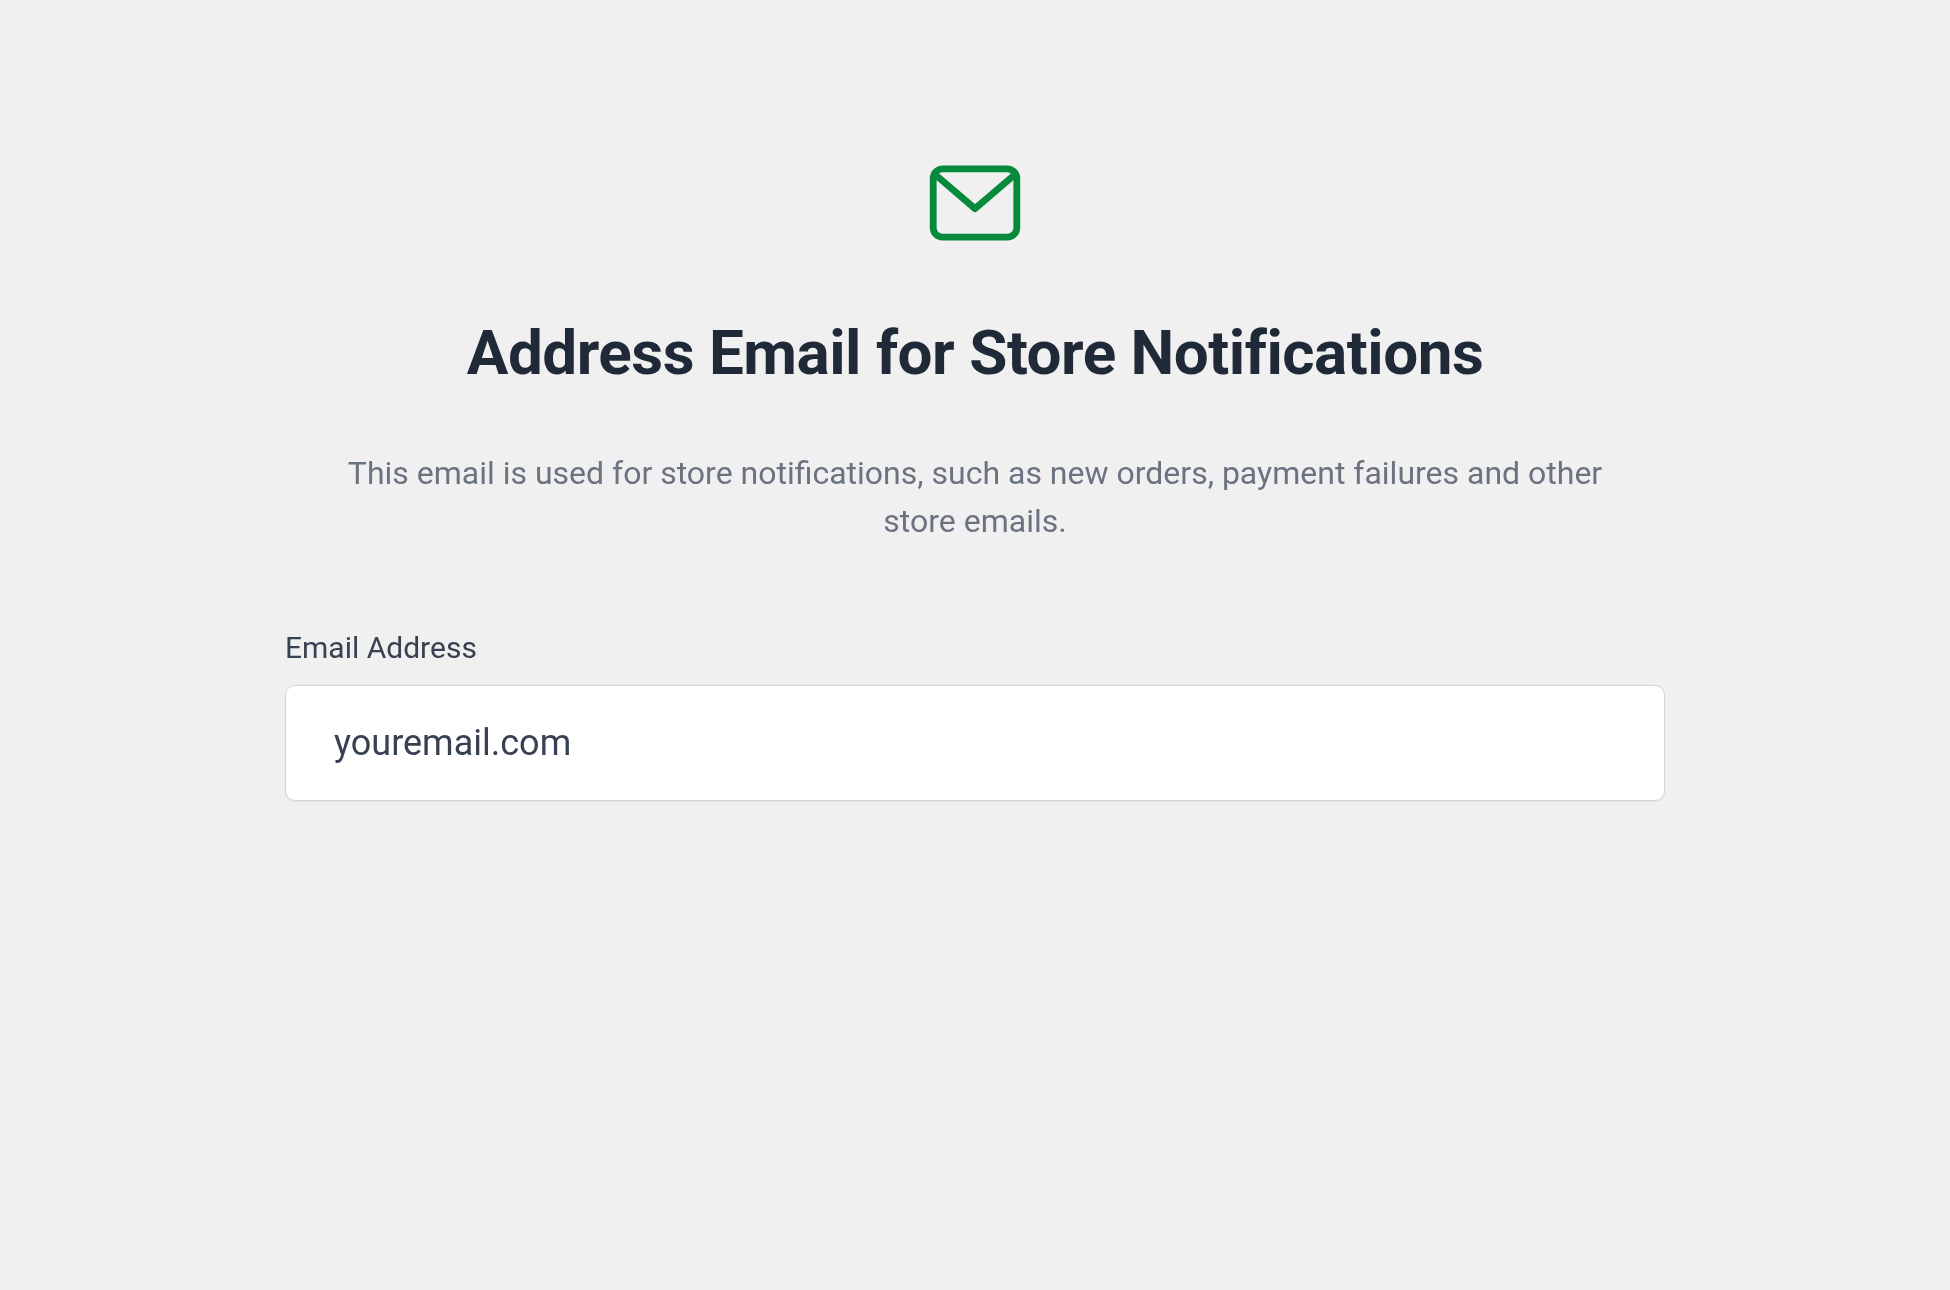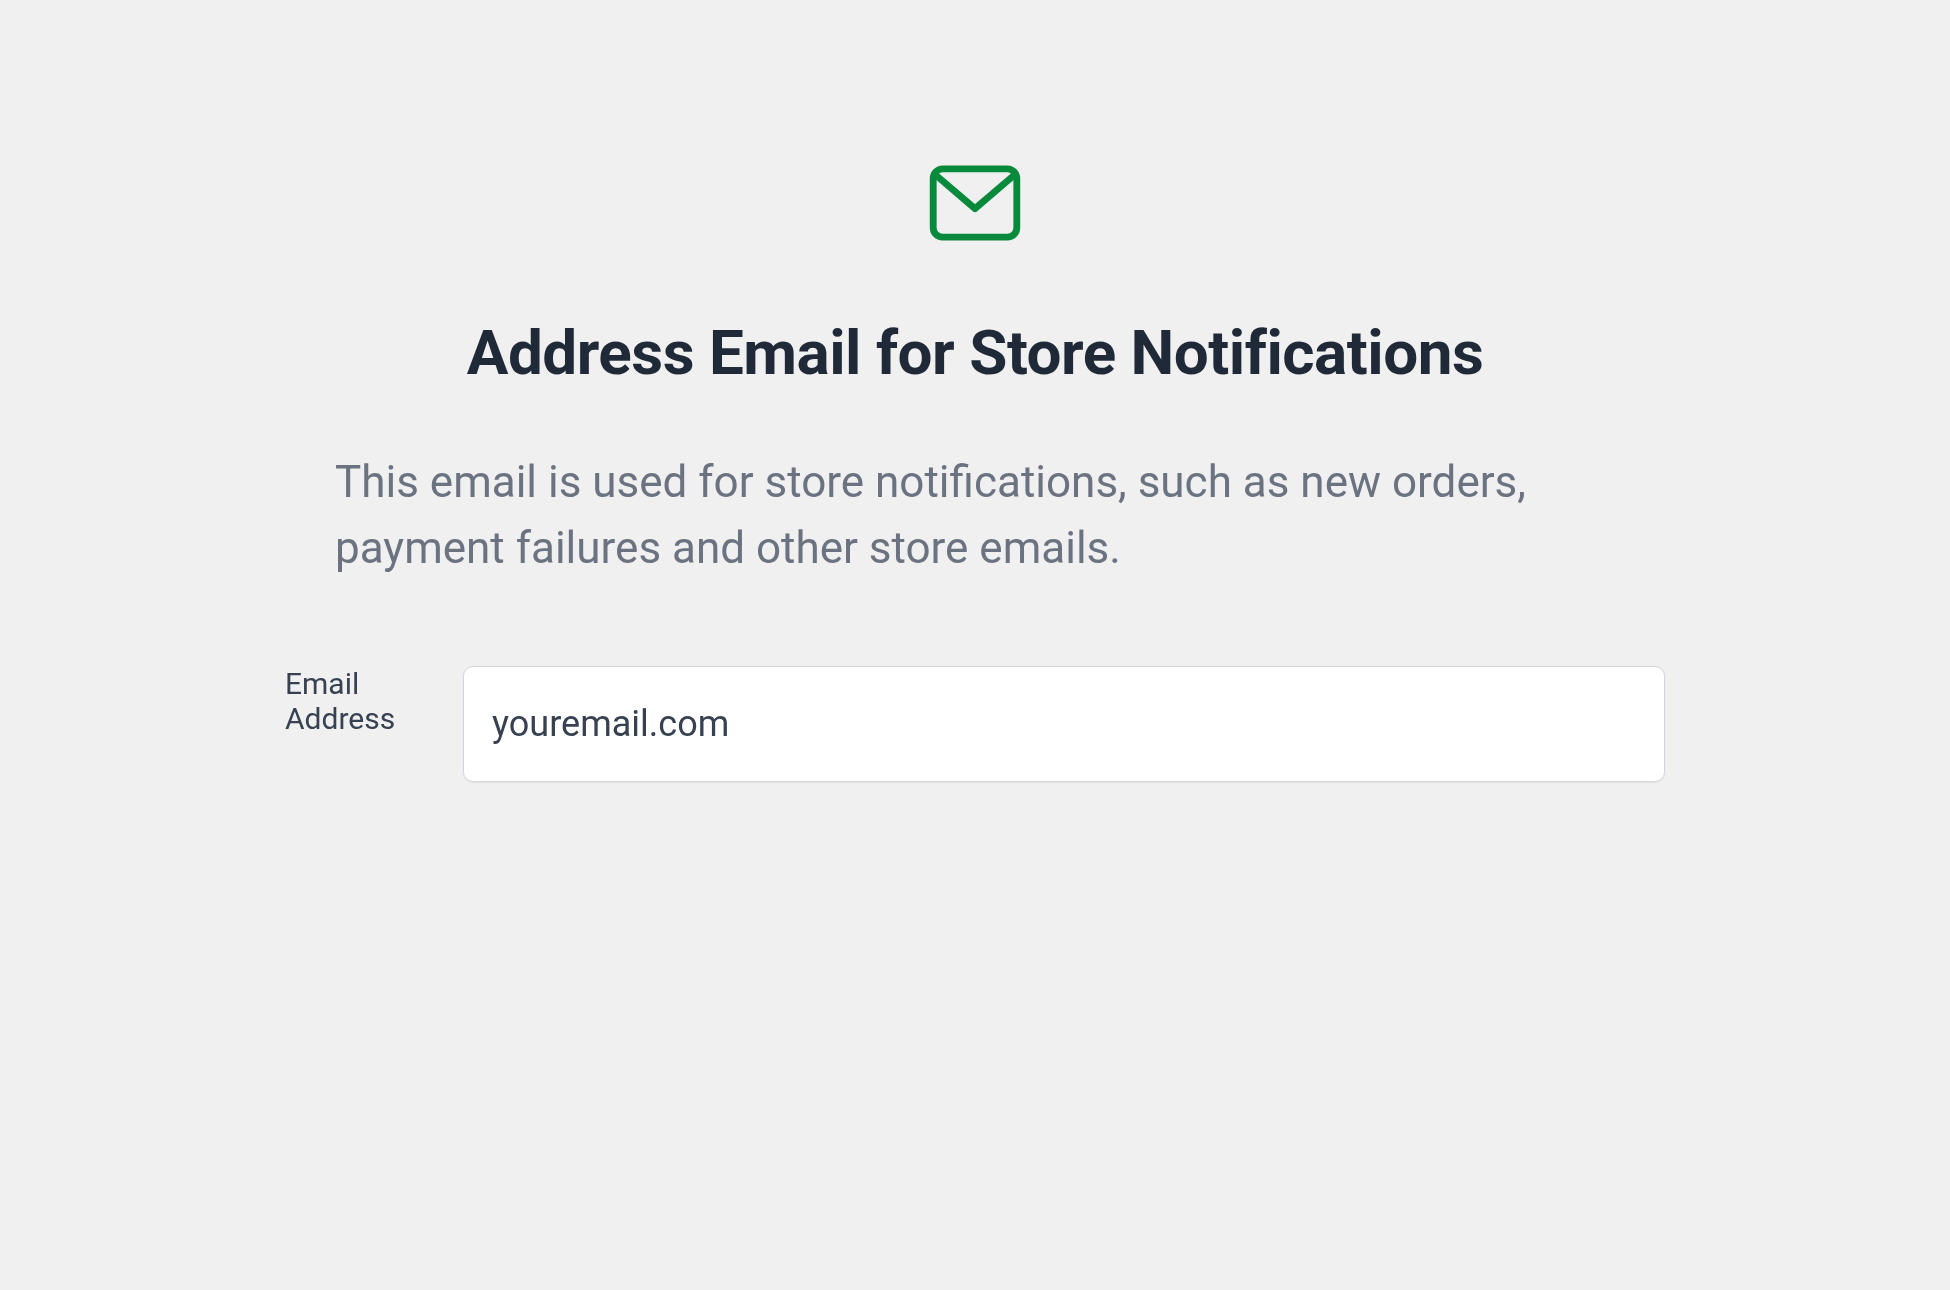--- a/index.html
+++ b/index.html
@@ -39,53 +39,53 @@
     .page-title {
       font-size: 62px;
       font-weight: 700;
       color: #1f2937;
       text-align: center;
       letter-spacing: -0.5px;
       margin-bottom: 60px;
     }
 
     .description {
-      font-size: 44px;
+      font-size: 32px;
       color: #6b7280;
+      text-align: center;
       line-height: 1.5;
       max-width: 1280px;
       margin-bottom: 85px;
     }
 
     .form-group {
       width: 100%;
       display: flex;
-      flex-direction: row;
+      flex-direction: column;
     }
 
     .field-label {
       font-size: 30px;
       color: #374151;
       margin-bottom: 20px;
       text-align: left;
     }
 
     .email-input {
       width: 100%;
       height: 116px;
-      padding: 0 28px;
+      padding: 0 48px;
       font-size: 36px;
       color: #374151;
       background-color: #ffffff;
       border: 1px solid #d1d5db;
       border-radius: 10px;
       outline: none;
       font-family: inherit;
       box-shadow: 0 1px 2px rgba(0, 0, 0, 0.05);
-      margin-left: 12px;
     }
   </style>
 </head>
 <body>
 
 <div class="container">
   <div class="icon-wrapper">
     <svg class="mail-icon" viewBox="0 0 24 20" fill="none" stroke="#088a3c" stroke-width="1.8" stroke-linecap="round" stroke-linejoin="round">
       <rect x="1" y="1" width="22" height="18" rx="2.5" ry="2.5"></rect>
       <polyline points="1.5,2.5 12,11.5 22.5,2.5"></polyline>

